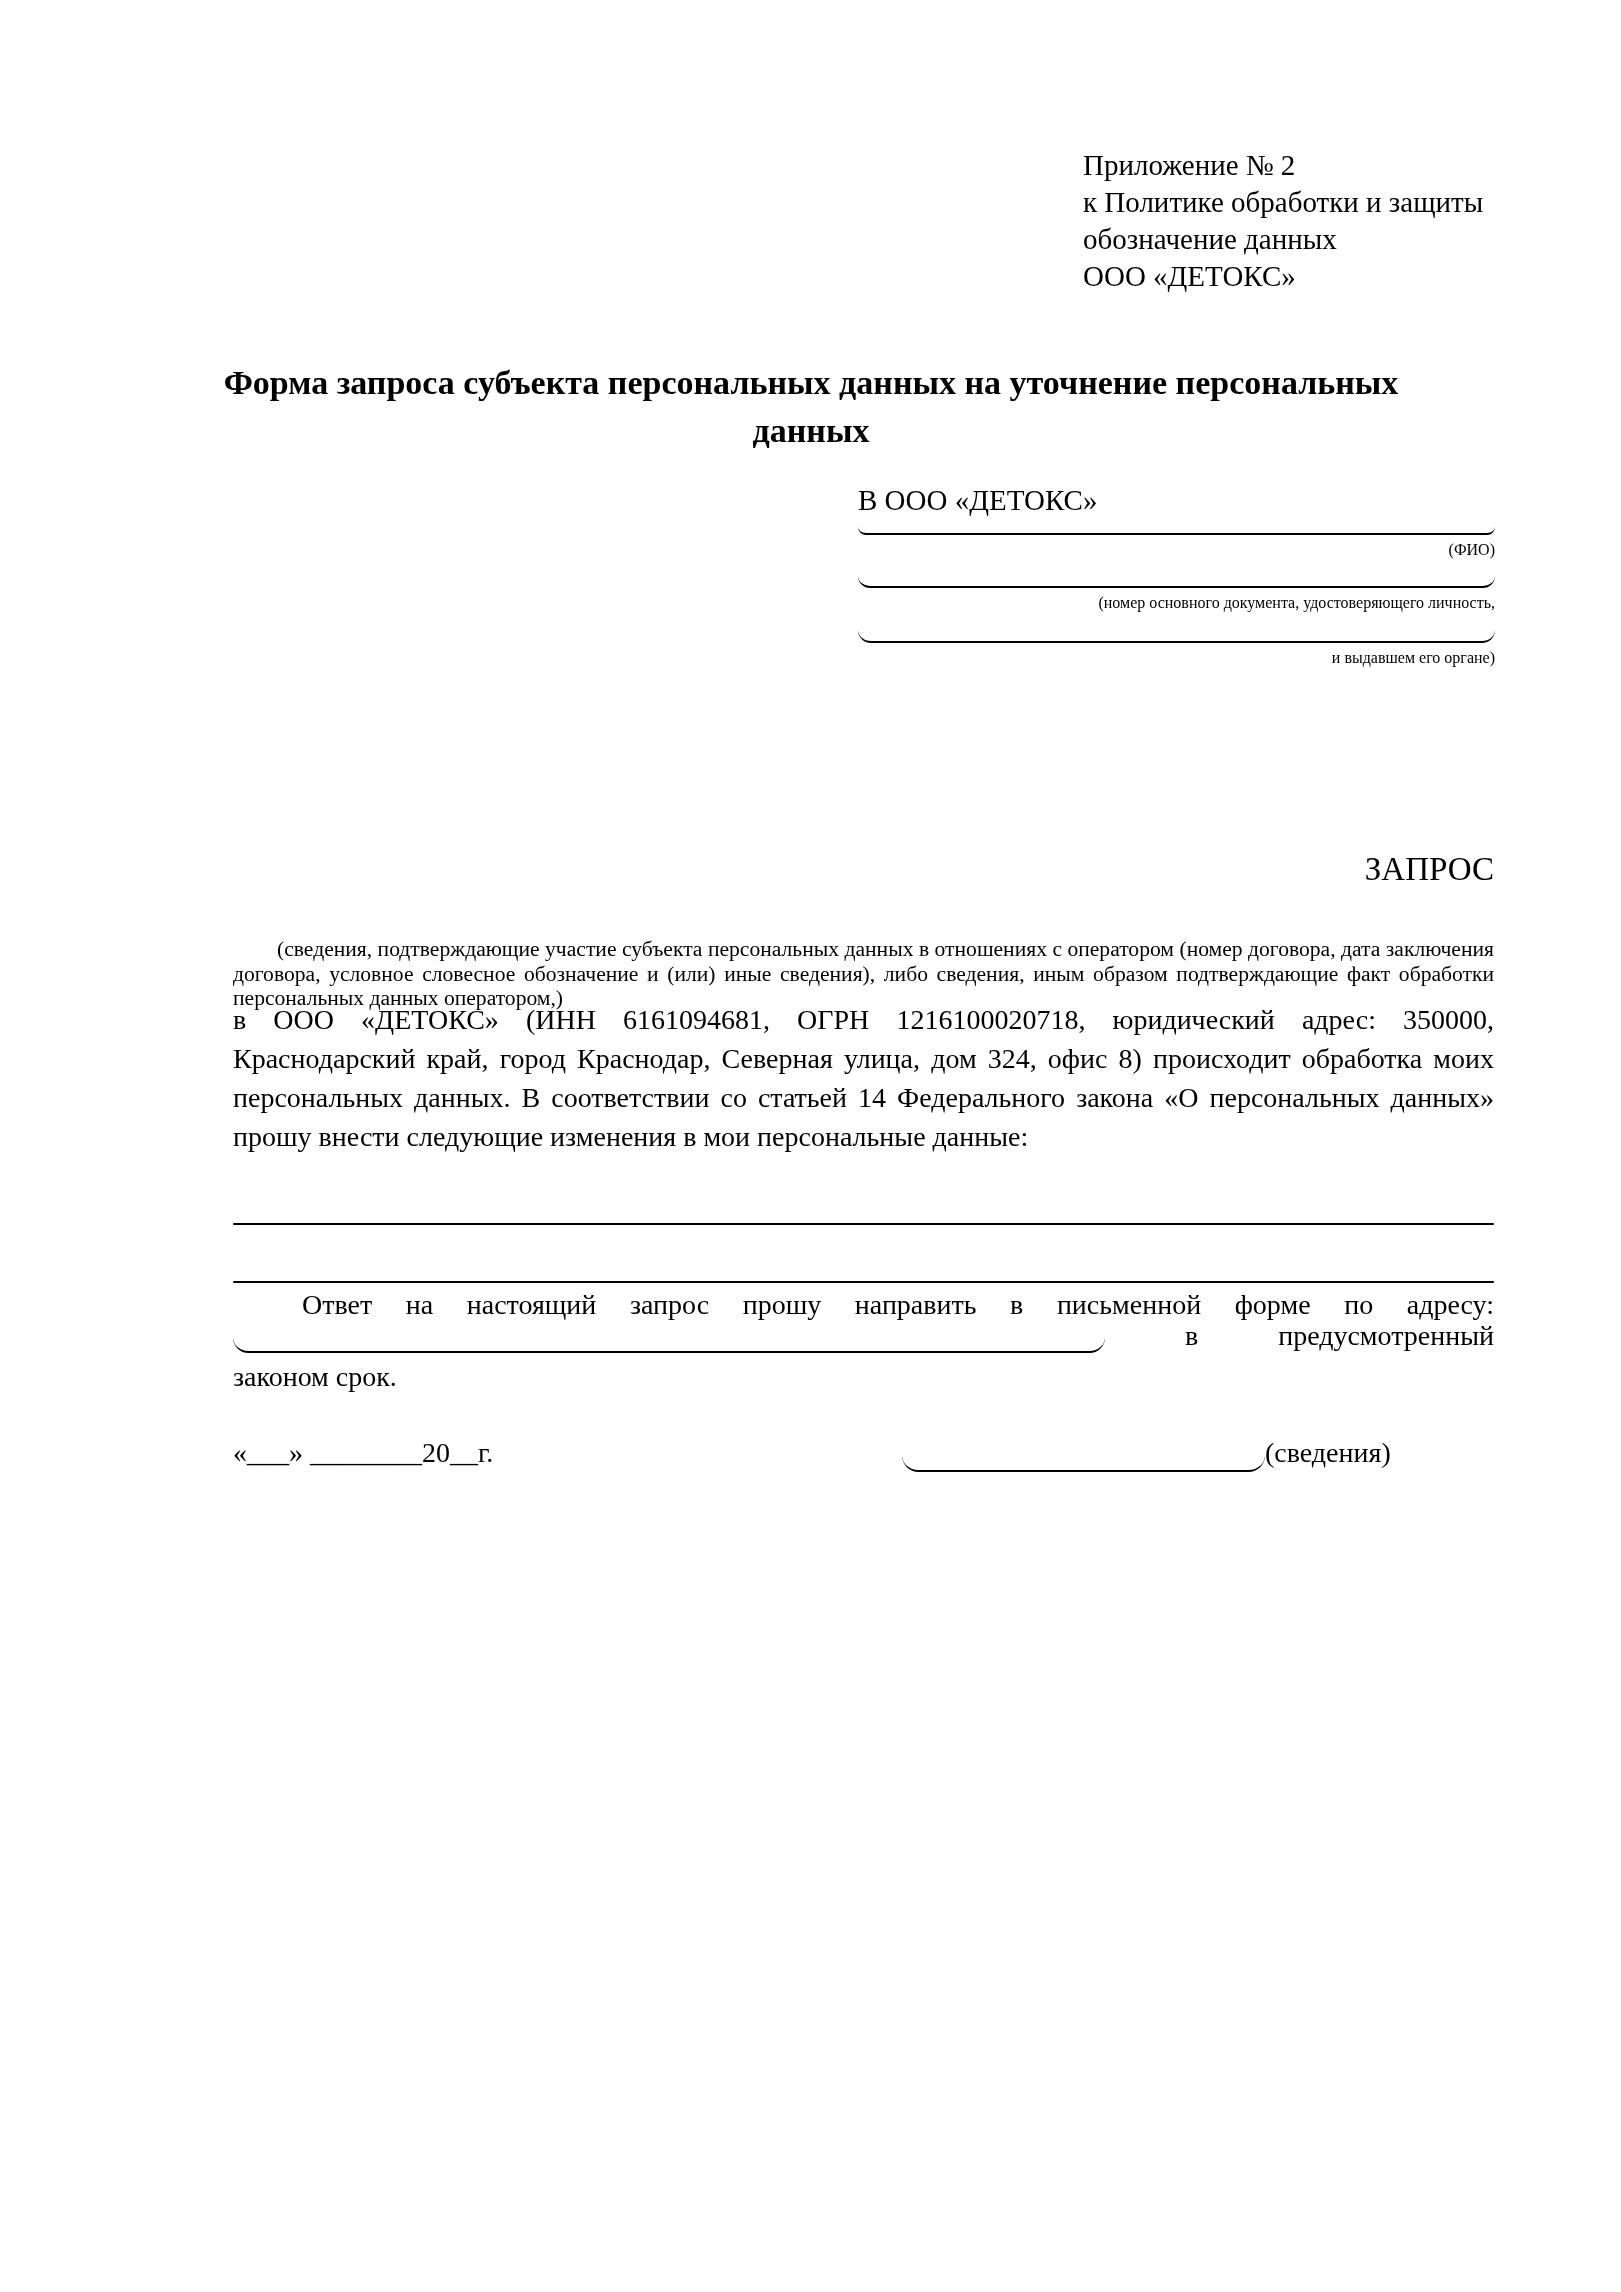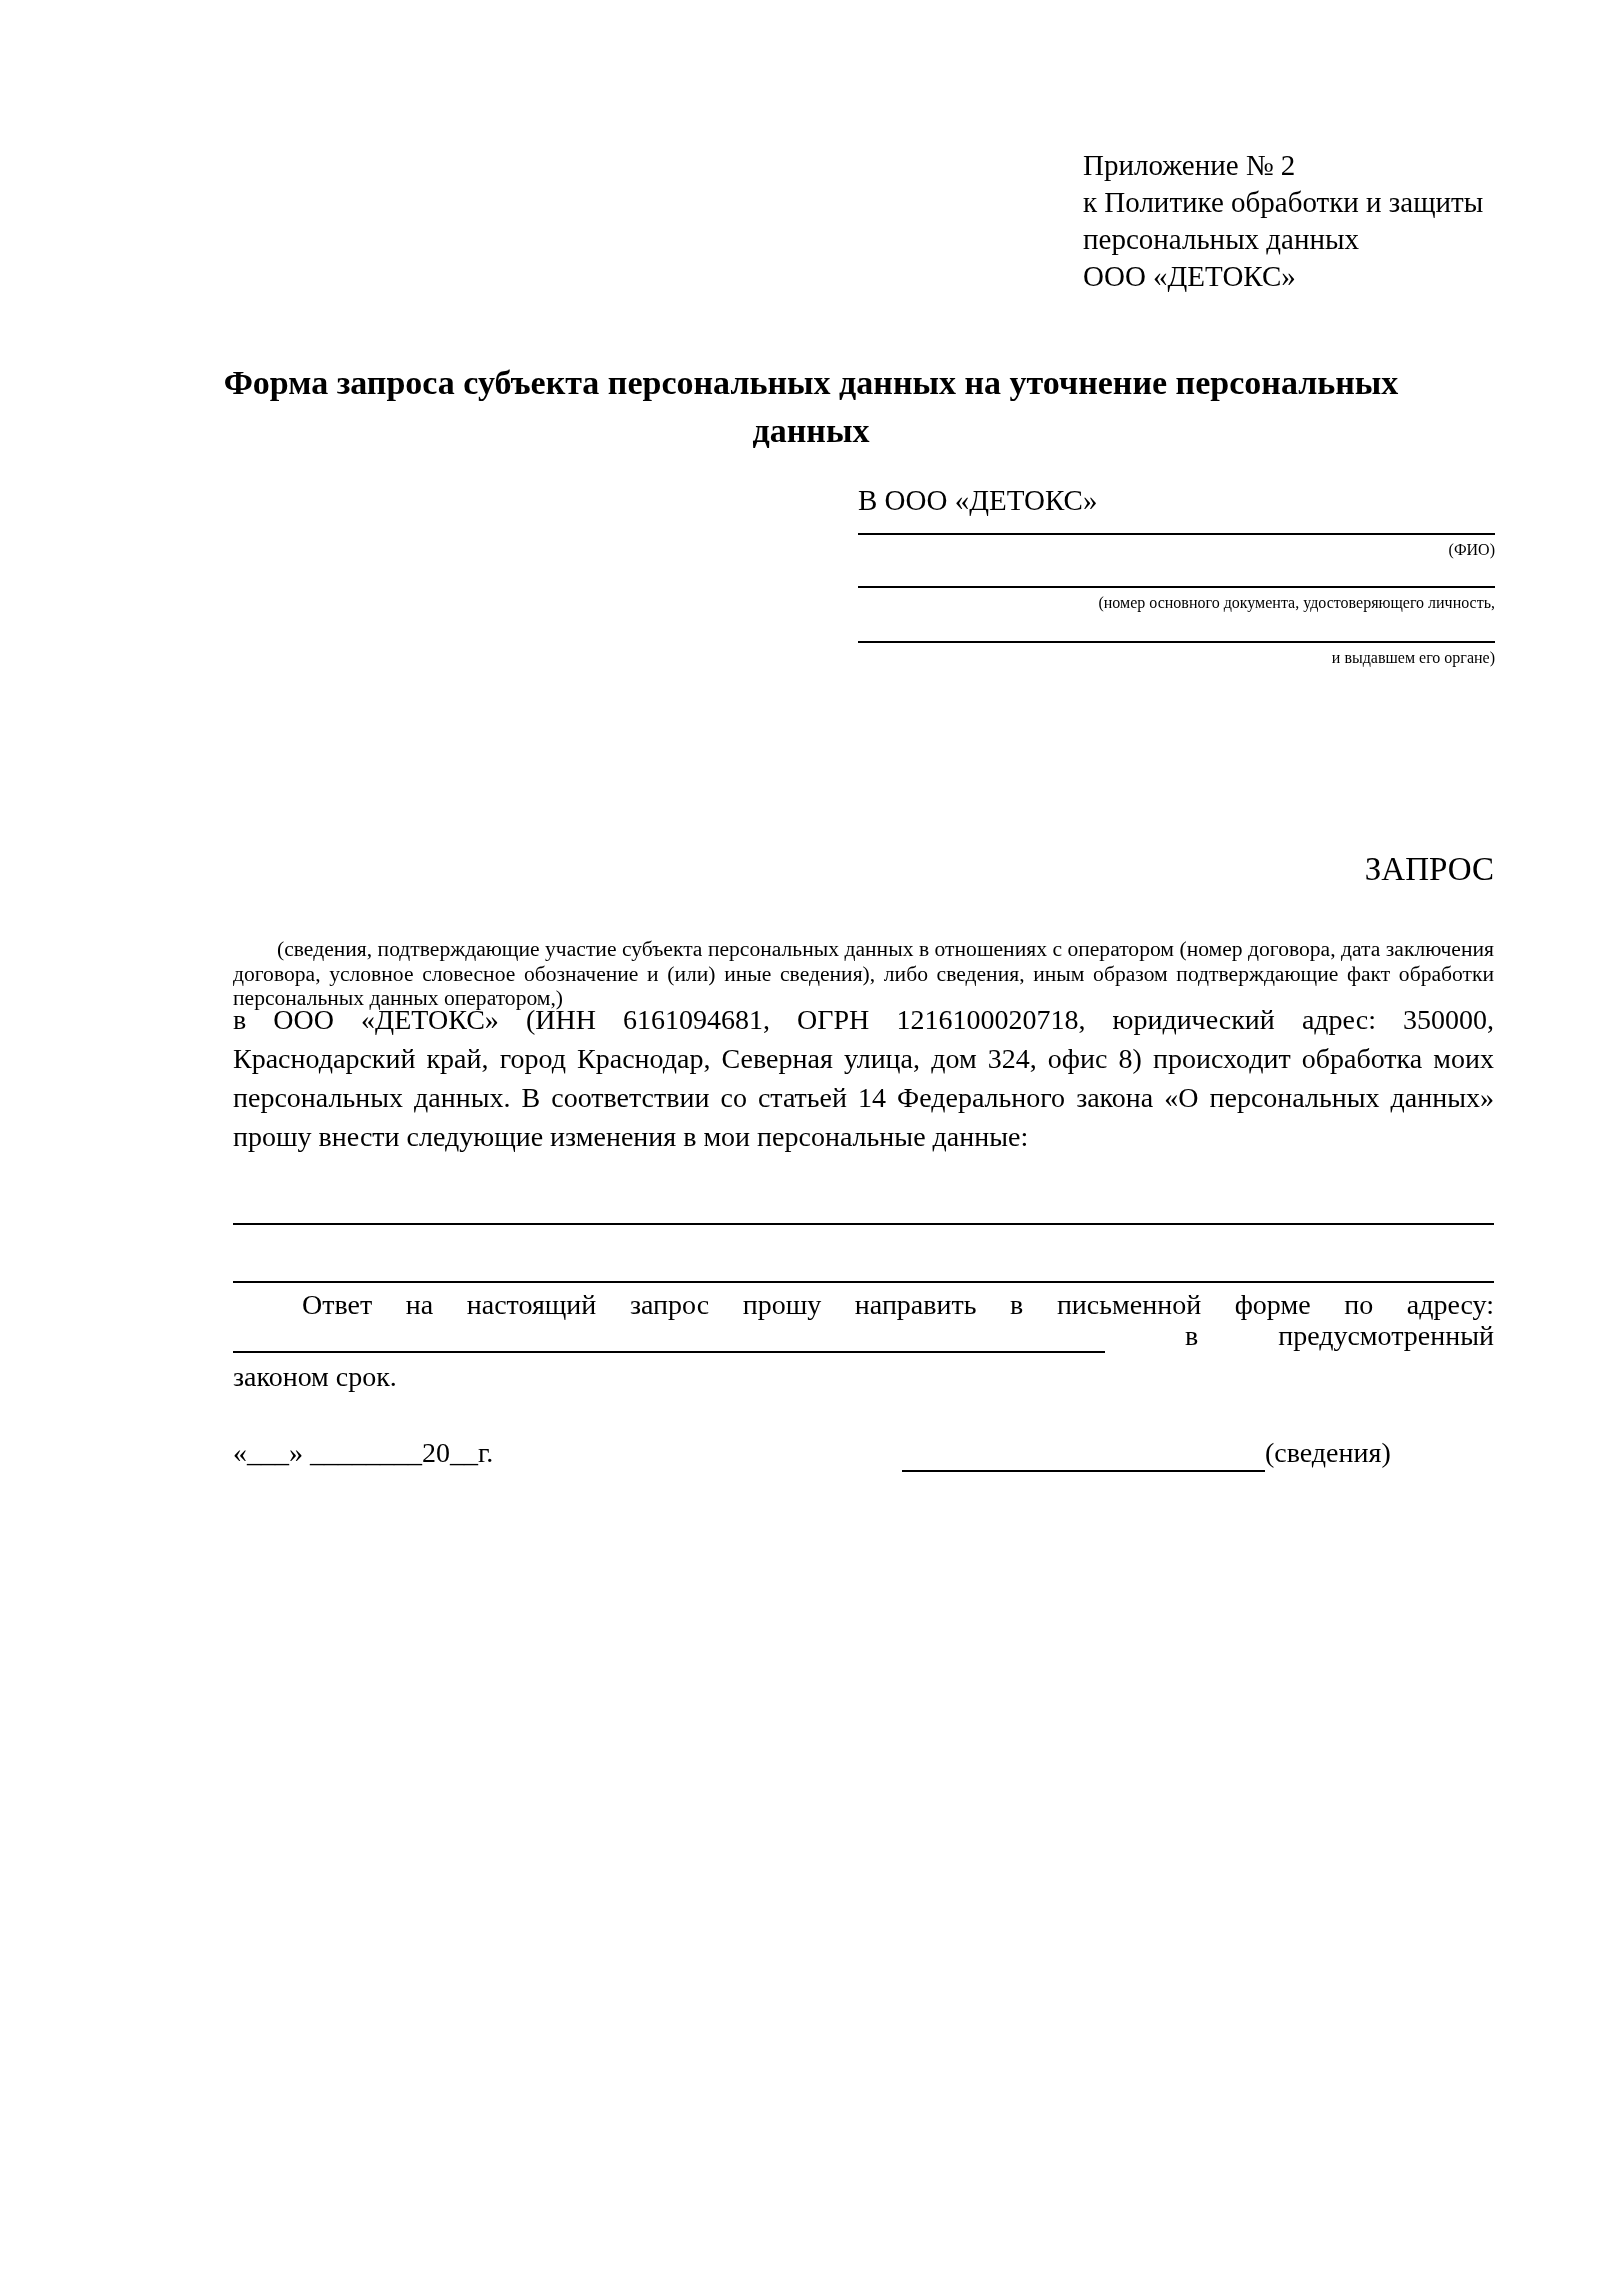--- a/index.html
+++ b/index.html
@@ -1,15 +1,15 @@
 <!DOCTYPE html>
 <html><head>
 <meta charset="utf-8">
 <style>
-  * { margin:0; padding:0; box-sizing:border-box; }
+  * { margin:0; padding:0; box-sizing:border-box;border-radius:24px; }
   html,body { background:#ffffff; }
   .page {
     position:relative;
     width:1621px; height:2293px;
     background:#ffffff;
     color:#000000;
     font-family:"Liberation Serif","DejaVu Serif",serif;
     overflow:hidden;
   }
   .abs { position:absolute; }
@@ -78,21 +78,21 @@
   .sig-group .sig-line { width:363px; border-bottom:2.9px solid #000; height:33px; }
 </style>
 </head>
 <body>
 
 <div class="page">
 
   <div class="abs appendix">
     <div>Приложение № 2</div>
     <div>к Политике обработки и защиты</div>
-    <div>персональных данных</div>
+    <div>обозначение данных</div>
     <div>ООО «ДЕТОКС»</div>
   </div>
 
   <div class="abs doc-title">Форма запроса субъекта персональных данных на уточнение персональных данных</div>
 
   <div class="abs addressee">
     <div>В ООО «ДЕТОКС»</div>
 
     <div class="field f1">
       <div class="blank"></div>

